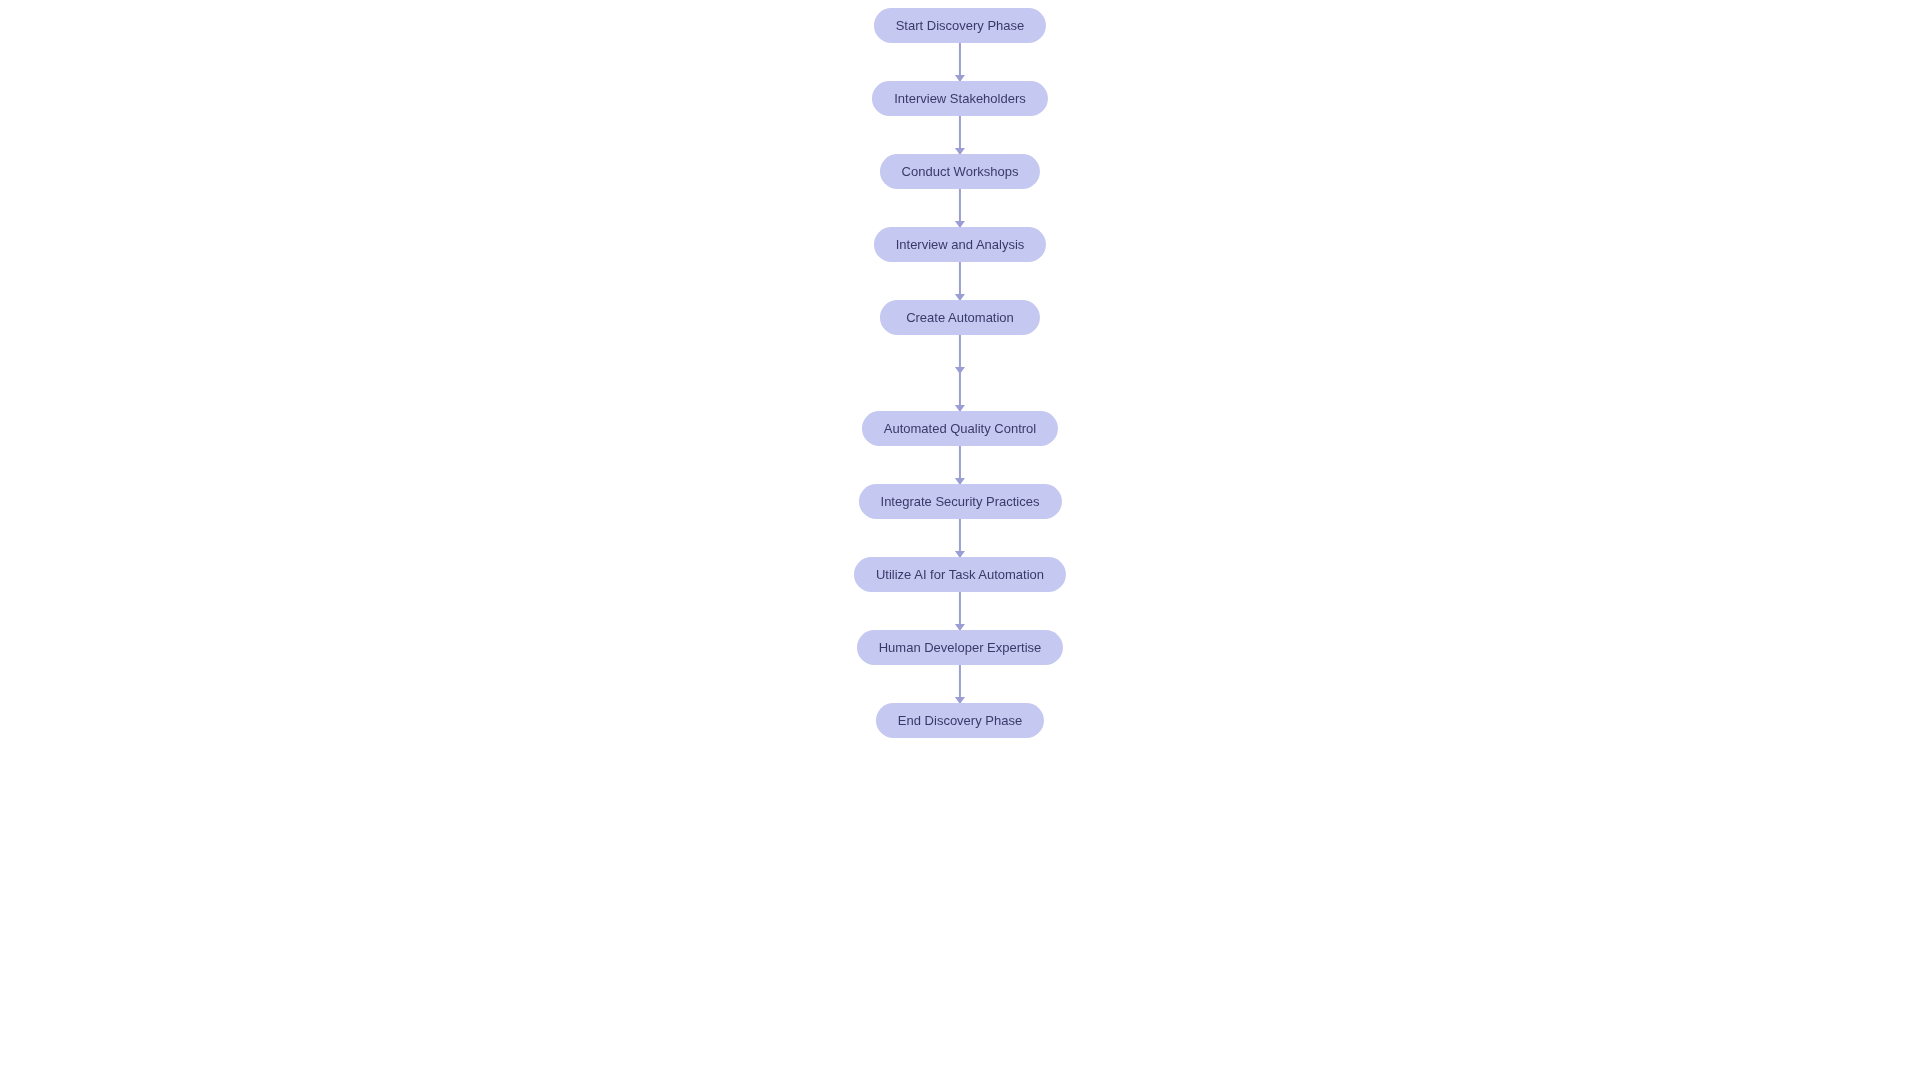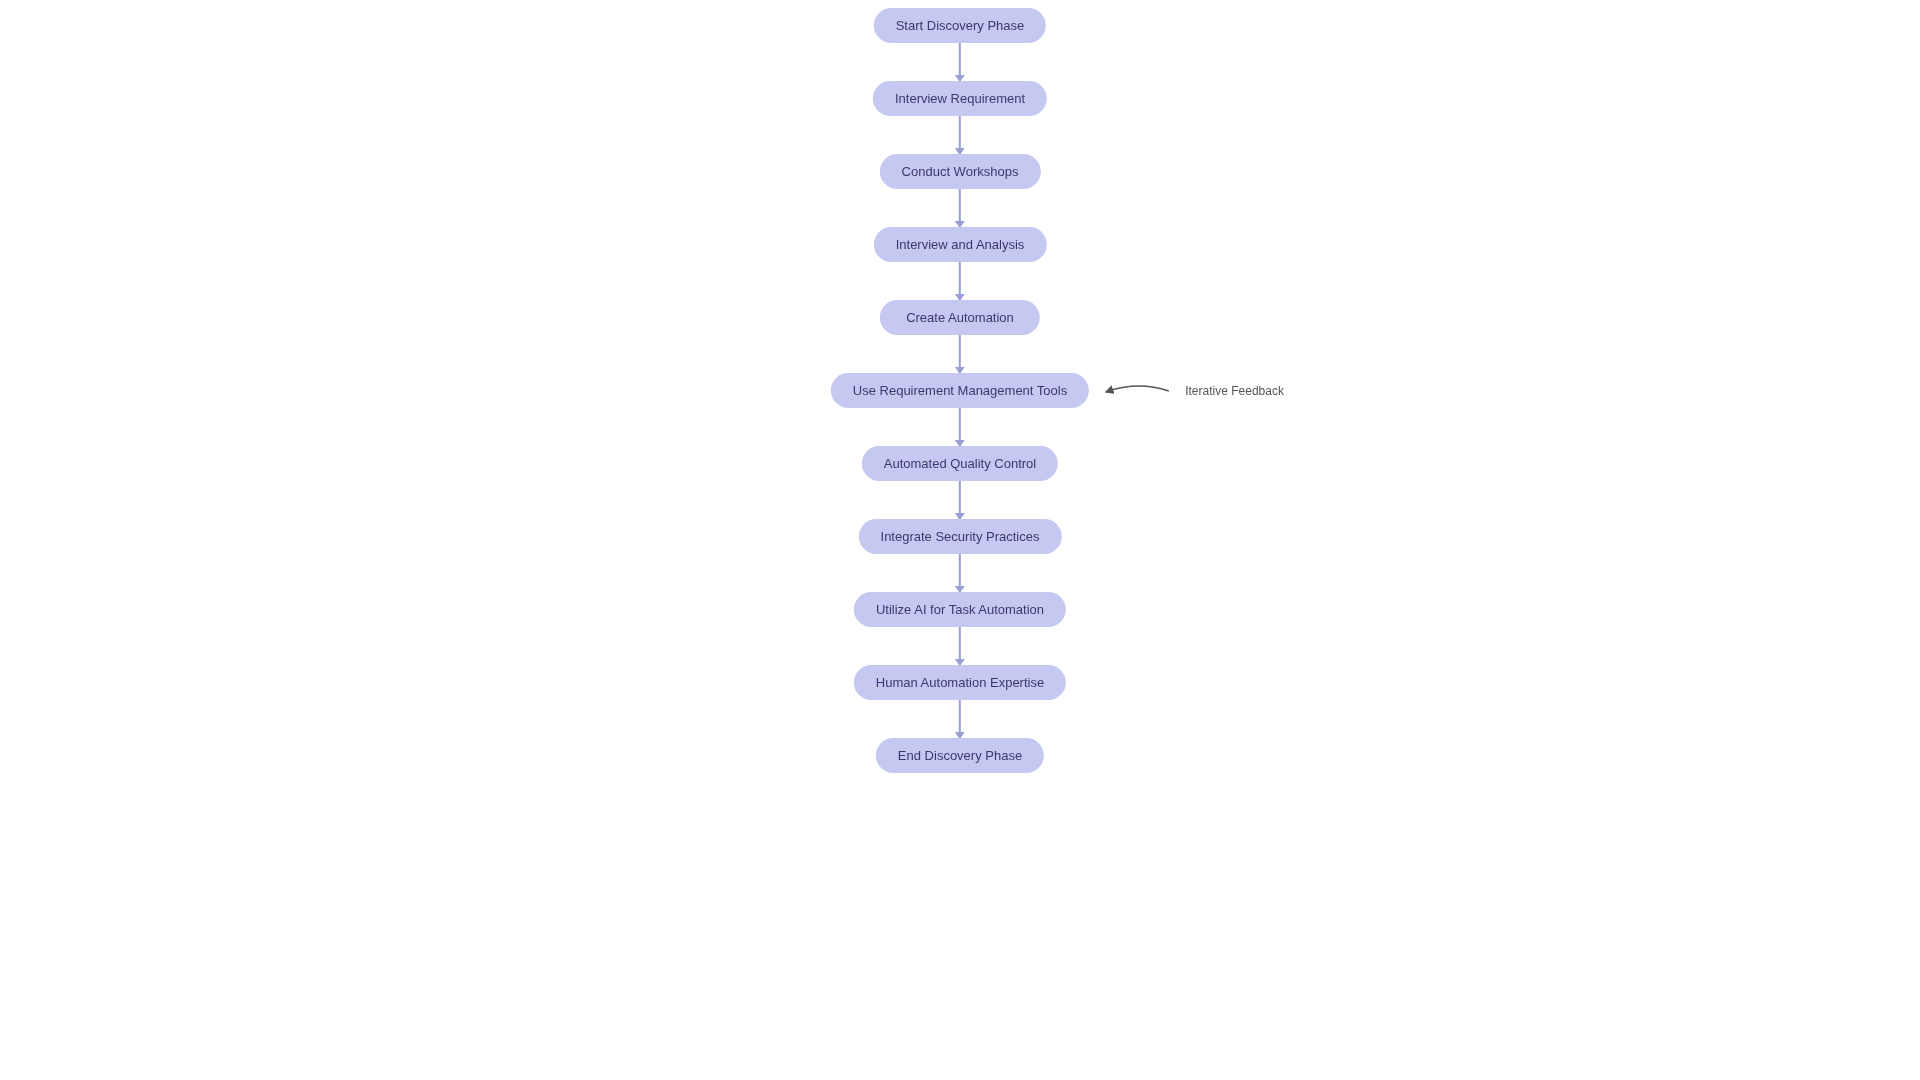--- a/index.html
+++ b/index.html
@@ -57,57 +57,42 @@
   </style>
 </head>
 <body>
 
 <div class="diagram-container">
   <div class="flow-wrapper">
 
     <div class="node">Start Discovery Phase</div>
     <div class="connector"></div>
 
-    <div class="node">Interview Requirement</div>
+    <div class="node">Interview Stakeholders</div>
     <div class="connector"></div>
 
     <div class="node">Conduct Workshops</div>
     <div class="connector"></div>
 
     <div class="node">Interview and Analysis</div>
     <div class="connector"></div>
 
     <div class="node">Create Automation</div>
     <div class="connector"></div>
 
-    <div style="position:relative; display:flex; align-items:center;">
-      <div class="node">Use Requirement Management Tools</div>
-
-      <div style="position:absolute; left: calc(100% + 10px); display:flex; align-items:center; gap:6px;">
-        <svg width="80" height="30" viewBox="0 0 80 30">
-          <path d="M 70 15 Q 40 5 10 15" stroke="#555" stroke-width="1.5" fill="none" marker-end="url(#arrowhead)"></path>
-          <defs>
-            <marker id="arrowhead" markerWidth="6" markerHeight="6" refX="3" refY="3" orient="auto">
-              <polygon points="0 0, 6 3, 0 6" fill="#555"></polygon>
-            </marker>
-          </defs>
-        </svg>
-        <span style="font-size:12px; color:#555; white-space:nowrap;">Iterative Feedback</span>
-      </div>
-    </div>
     <div class="connector"></div>
 
     <div class="node">Automated Quality Control</div>
     <div class="connector"></div>
 
     <div class="node">Integrate Security Practices</div>
     <div class="connector"></div>
 
     <div class="node">Utilize AI for Task Automation</div>
     <div class="connector"></div>
 
-    <div class="node">Human Automation Expertise</div>
+    <div class="node">Human Developer Expertise</div>
     <div class="connector"></div>
 
     <div class="node">End Discovery Phase</div>
 
   </div>
 </div>
 
 </body></html>

